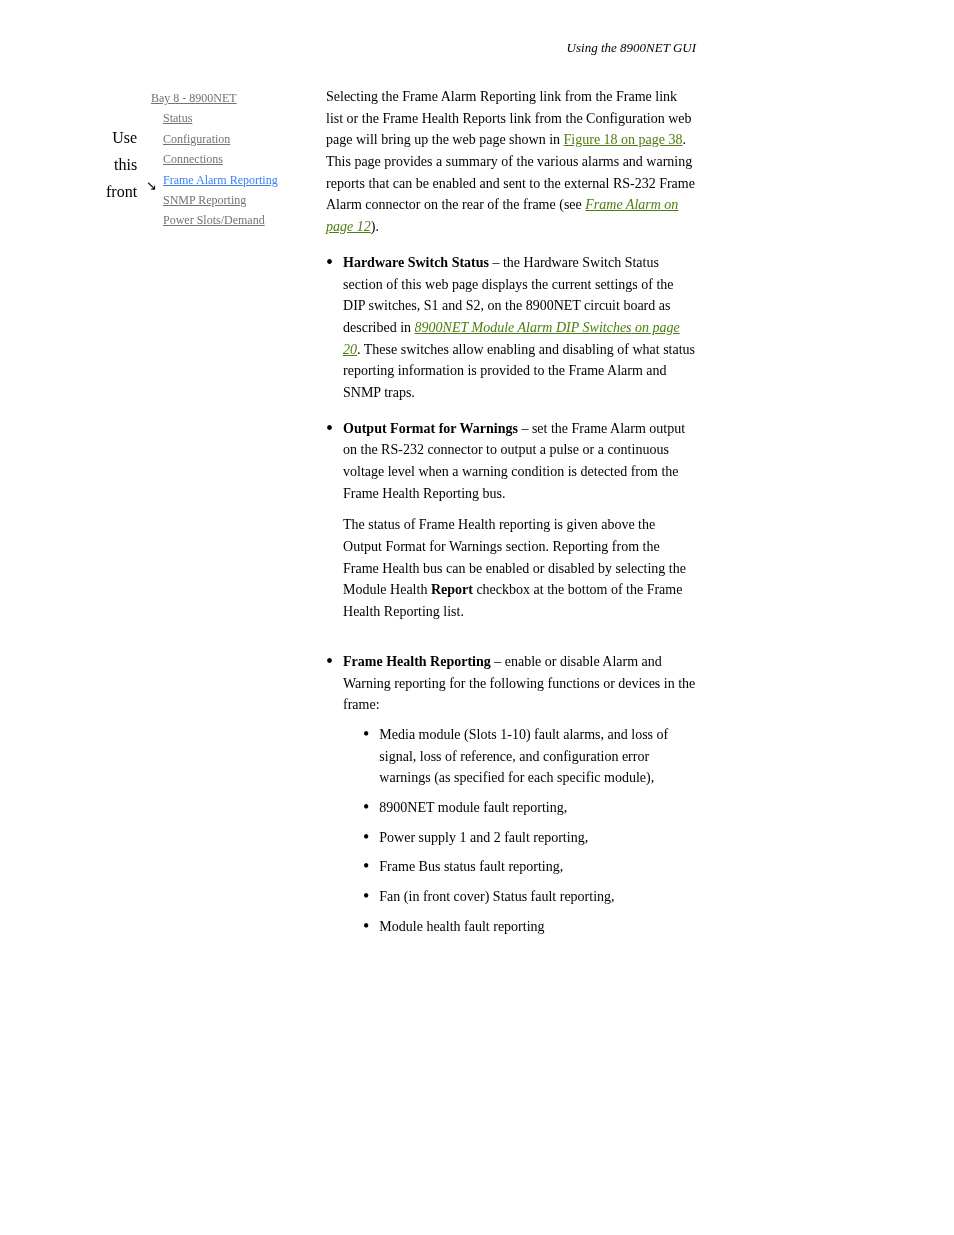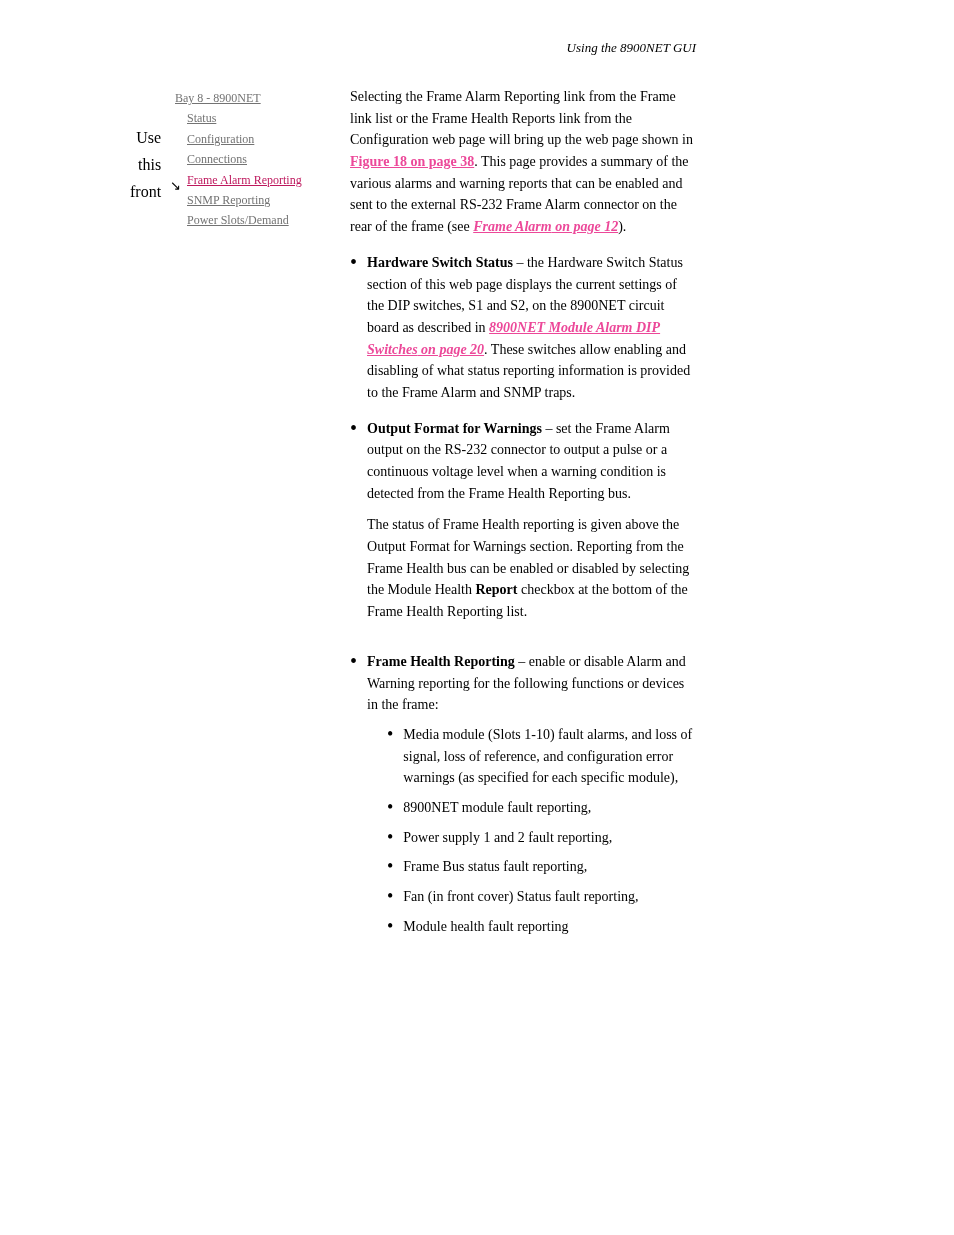--- a/index.html
+++ b/index.html
@@ -8,21 +8,21 @@
       font-size: 14px;
       background: #ffffff;
       color: #000000;
       width: 954px;
       min-height: 1235px;
       position: relative;
     }
     .page {
       width: 776px;
       min-height: 1235px;
-      padding: 40px 80px 60px 120px;
+      padding: 40px 80px 60px 96px;
       position: relative;
     }
     .header-right {
       text-align: right;
       font-style: italic;
       font-size: 13px;
       margin-bottom: 30px;
       color: #000;
     }
     .page-title {
@@ -39,36 +39,35 @@
       font-size: 12px;
       line-height: 1.7;
     }
     .sidebar-nav a, .sidebar-nav .link {
       color: #737373;
       text-decoration: underline;
       display: block;
       cursor: pointer;
     }
     .sidebar-nav .active-link {
-      color: #be185d;
+      color: #3b82f6;
       font-weight: normal;
       display: block;
     }
     .main-text {
       flex: 1;
       font-size: 14px;
       line-height: 1.55;
     }
     .main-text p {
       margin-bottom: 14px;
     }
     .main-text a, .main-text .link {
-      color: #ec4899;
+      color: #4d7c0f;
       text-decoration: underline;
-      font-weight: bold;
     }
     .bullet-list {
       list-style: none;
       padding-left: 0;
       margin-bottom: 12px;
     }
     .bullet-list > li {
       display: flex;
       gap: 10px;
       margin-bottom: 14px;

